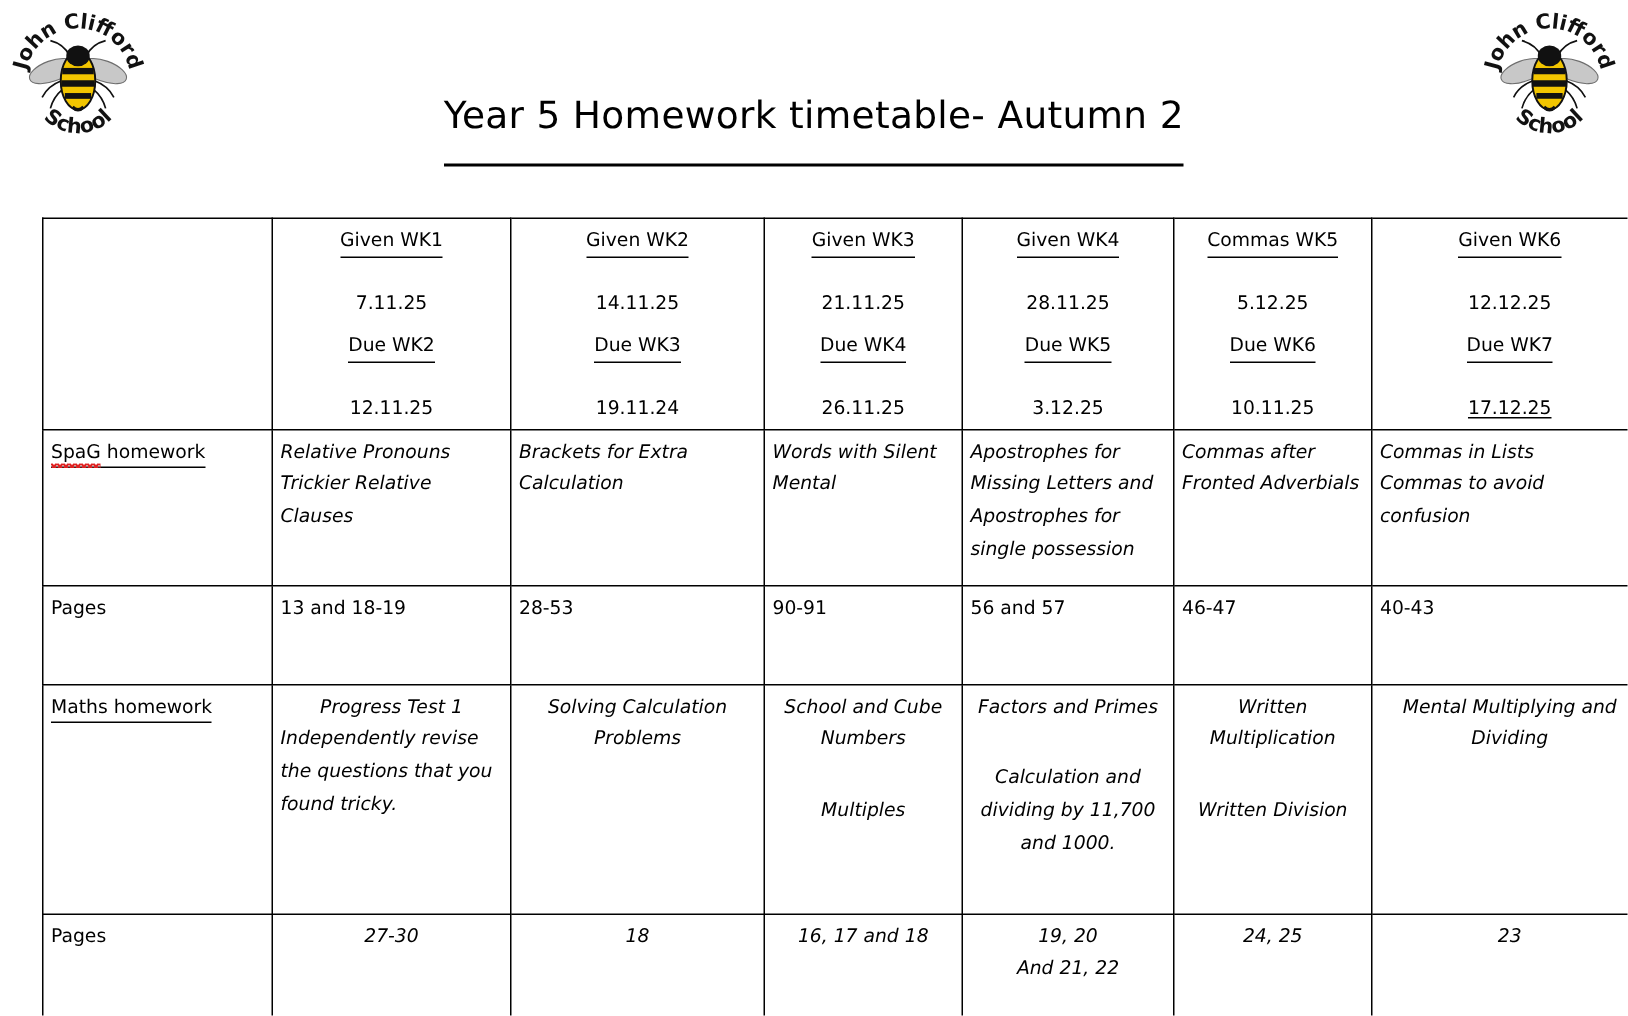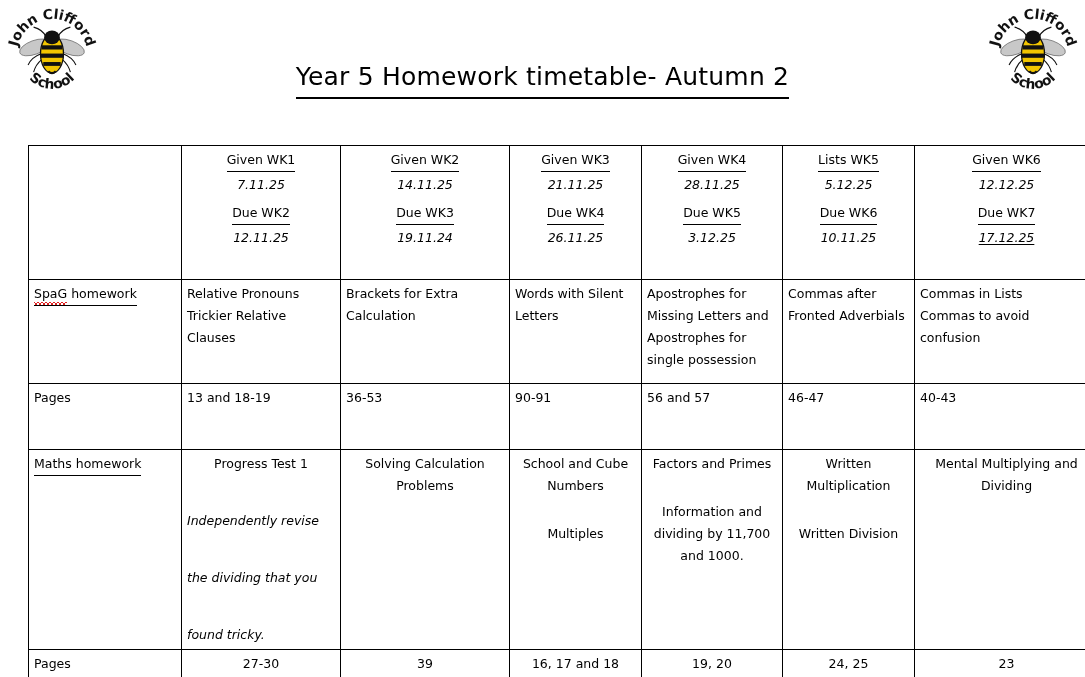--- a/index.html
+++ b/index.html
@@ -35,21 +35,21 @@
     width: 1085px;
     text-align: center;
     font-family: "DejaVu Sans", sans-serif;
     font-size: 25px;
     font-weight: 400;
     letter-spacing: 0.2px;
     white-space: nowrap;
   }
   .doc-title span {
     border-bottom: 2px solid #000;
-    padding-bottom: 6px;
+    padding-bottom: 18px;
     display: inline-block;
   }
 
   
   .tbl-wrap {
     position: absolute;
     left: 8px;
     top: 145px;
     width: 1070px;
     padding-left: 20px;
@@ -86,21 +86,21 @@
 
   
   .hd-cell { text-align: center; }
   .hd-line { display: block; }
   .hd-lbl {
     display: inline-block;
     border-bottom: 1.5px solid #000;
     font-weight: 400;
     padding-bottom: 0px;
   }
-  .hd-date { display: block; margin-top: 2px; font-style: italic; }
+  .hd-date { display: block; margin-top: 19px; }
   .hd-gap { display: block; height: 6px; }
   .hd-date.underlined {
     text-decoration: underline;
     text-underline-offset: 2px;
   }
 
   
   .rowlabel-u {
     display: inline-block;
     border-bottom: 1.5px solid #000;
@@ -118,24 +118,24 @@
     bottom: -4px;
     height: 3px;
     background-image:
       linear-gradient(45deg, transparent 40%, #e02020 40%, #e02020 60%, transparent 60%),
       linear-gradient(-45deg, transparent 40%, #e02020 40%, #e02020 60%, transparent 60%);
     background-size: 4px 4px;
     background-repeat: repeat-x;
   }
 
   
-  .ta-left   { text-align: left; margin-top: 35px; }
+  .ta-left   { text-align: left; }
   .ta-center { text-align: center; }
   .it        { font-style: italic; }
-  .blockline { display: block; }
+  .blockline { display: block; font-style: italic; }
   .spacer-lg { display: block; height: 26px; }
 </style>
 </head>
 <body>
 
 <div class="logo logo-left">
   <svg viewBox="0 0 100 100" xmlns="http://www.w3.org/2000/svg" aria-hidden="true">
     <defs>
       <path id="arcTopL" d="M 12,52 A 38,38 0 0 1 88,52"></path>
       <path id="arcBotL" d="M 16,56 A 34,34 0 0 0 84,56"></path>
@@ -242,21 +242,21 @@
 
       <td class="hd-cell">
         <span class="hd-line"><span class="hd-lbl">Given WK4</span></span>
         <span class="hd-date">28.11.25</span>
         <span class="hd-gap"></span>
         <span class="hd-line"><span class="hd-lbl">Due WK5</span></span>
         <span class="hd-date">3.12.25</span>
       </td>
 
       <td class="hd-cell">
-        <span class="hd-line"><span class="hd-lbl">Lists WK5</span></span>
+        <span class="hd-line"><span class="hd-lbl">Commas WK5</span></span>
         <span class="hd-date">5.12.25</span>
         <span class="hd-gap"></span>
         <span class="hd-line"><span class="hd-lbl">Due WK6</span></span>
         <span class="hd-date">10.11.25</span>
       </td>
 
       <td class="hd-cell">
         <span class="hd-line"><span class="hd-lbl">Given WK6</span></span>
         <span class="hd-date">12.12.25</span>
         <span class="hd-gap"></span>
@@ -272,21 +272,21 @@
       <td class="ta-left">
         <span class="blockline">Relative Pronouns</span>
         <span class="blockline">Trickier Relative Clauses</span>
       </td>
       <td class="ta-left">
         <span class="blockline">Brackets for Extra</span>
         <span class="blockline">Calculation</span>
       </td>
       <td class="ta-left">
         <span class="blockline">Words with Silent</span>
-        <span class="blockline">Letters</span>
+        <span class="blockline">Mental</span>
       </td>
       <td class="ta-left">
         <span class="blockline">Apostrophes for</span>
         <span class="blockline">Missing Letters and</span>
         <span class="blockline">Apostrophes for</span>
         <span class="blockline">single possession</span>
       </td>
       <td class="ta-left">
         <span class="blockline">Commas after</span>
         <span class="blockline">Fronted Adverbials</span>
@@ -294,55 +294,55 @@
       <td class="ta-left">
         <span class="blockline">Commas in Lists</span>
         <span class="blockline">Commas to avoid</span>
         <span class="blockline">confusion</span>
       </td>
     </tr>
 
     <tr class="row-pages1">
       <td class="ta-left">Pages</td>
       <td class="ta-left">13 and 18-19</td>
-      <td class="ta-left">36-53</td>
+      <td class="ta-left">28-53</td>
       <td class="ta-left">90-91</td>
       <td class="ta-left">56 and 57</td>
       <td class="ta-left">46-47</td>
       <td class="ta-left">40-43</td>
     </tr>
 
     <tr class="row-maths">
       <td class="ta-left">
         <span class="rowlabel-u">Maths homework</span>
       </td>
 
       <td class="ta-center">
         <span class="blockline">Progress Test 1</span>
         <span class="blockline it ta-left">Independently revise</span>
-        <span class="blockline it ta-left">the dividing that you</span>
+        <span class="blockline it ta-left">the questions that you</span>
         <span class="blockline it ta-left">found tricky.</span>
       </td>
 
       <td class="ta-center">
         <span class="blockline">Solving Calculation</span>
         <span class="blockline">Problems</span>
       </td>
 
       <td class="ta-center">
         <span class="blockline">School and Cube</span>
         <span class="blockline">Numbers</span>
         <span class="spacer-lg"></span>
         <span class="blockline">Multiples</span>
       </td>
 
       <td class="ta-center">
         <span class="blockline">Factors and Primes</span>
         <span class="spacer-lg"></span>
-        <span class="blockline">Information and</span>
+        <span class="blockline">Calculation and</span>
         <span class="blockline">dividing by 11,700</span>
         <span class="blockline">and 1000.</span>
       </td>
 
       <td class="ta-center">
         <span class="blockline">Written</span>
         <span class="blockline">Multiplication</span>
         <span class="spacer-lg"></span>
         <span class="blockline">Written Division</span>
       </td>
@@ -352,21 +352,21 @@
         <span class="blockline">Dividing</span>
       </td>
     </tr>
 
     <tr class="row-pages2">
       <td class="ta-left">Pages</td>
       <td class="ta-center">
         <span class="blockline">27-30</span>
       </td>
       <td class="ta-center">
-        <span class="blockline">39</span>
+        <span class="blockline">18</span>
       </td>
       <td class="ta-center">
         <span class="blockline">16, 17 and 18</span>
       </td>
       <td class="ta-center">
         <span class="blockline">19, 20</span>
         <span class="blockline">And 21, 22</span>
       </td>
       <td class="ta-center">
         <span class="blockline">24, 25</span>

